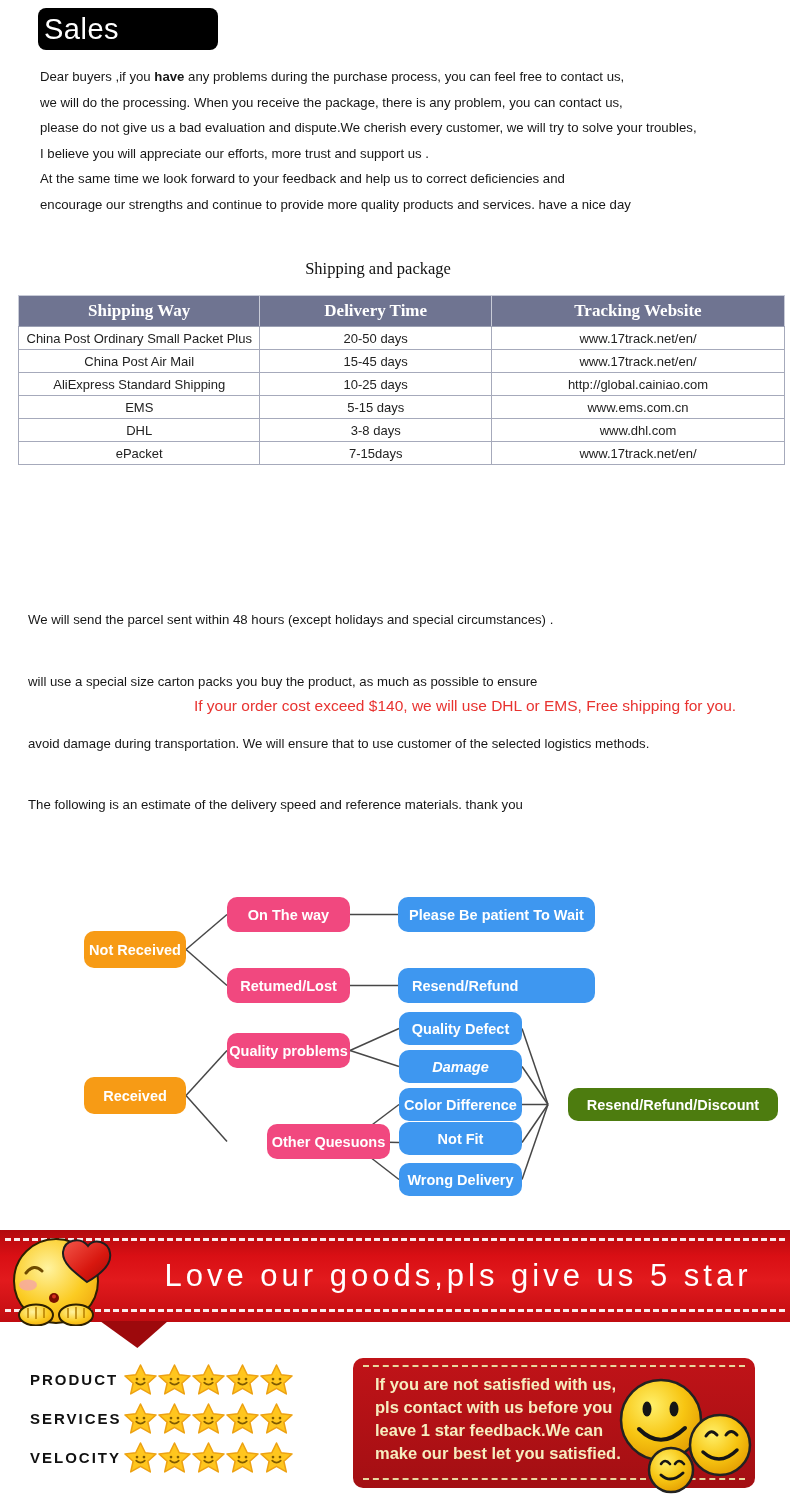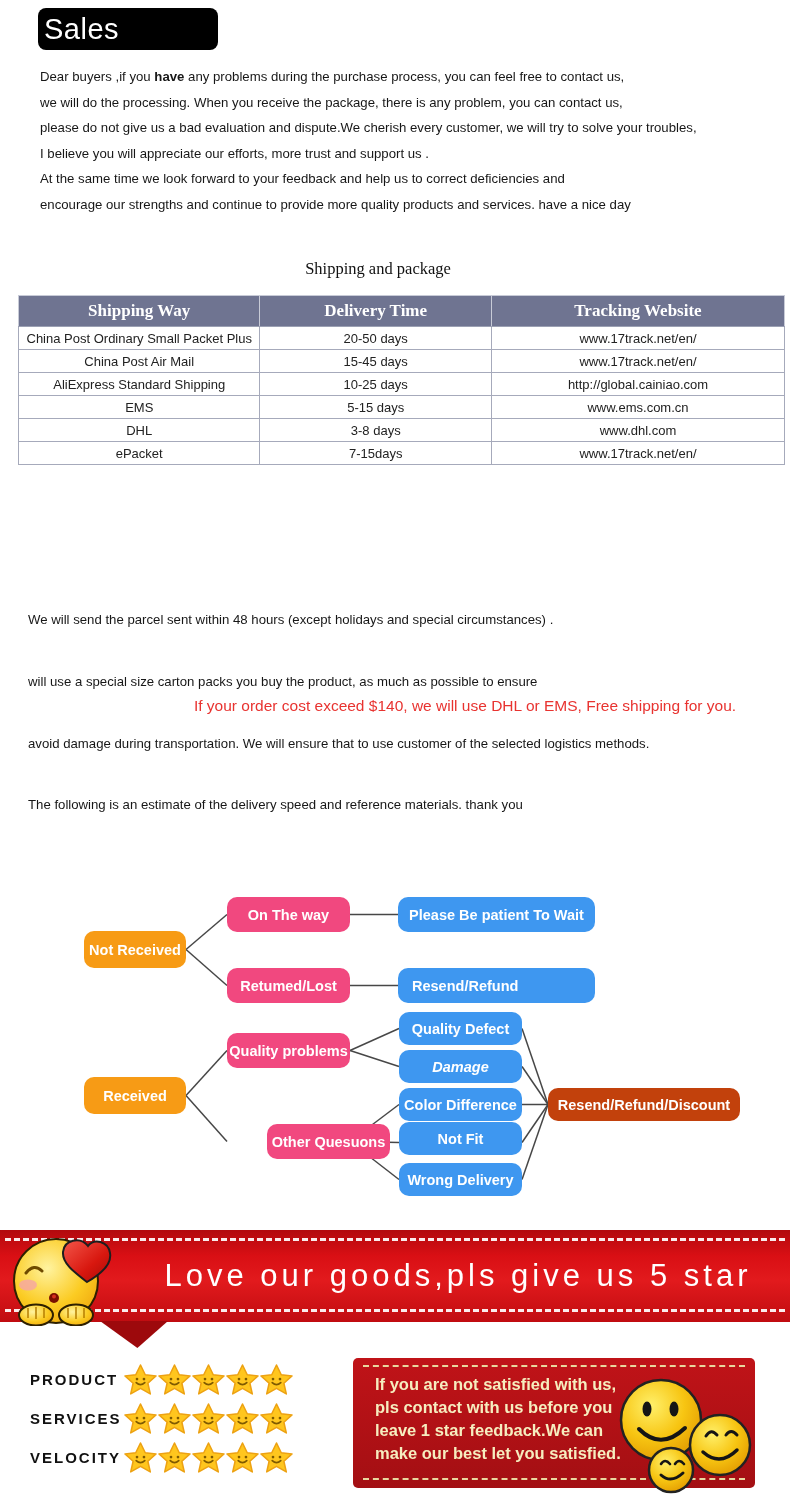--- a/index.html
+++ b/index.html
@@ -56,21 +56,21 @@
 
   
   .ratings{position:absolute;left:30px;top:1360px;}
   .rating-row{display:flex;align-items:center;height:39px;}
   .rating-label{width:94px;font-size:15px;font-weight:bold;letter-spacing:2px;color:#111;}
   .rating-stars{display:flex;gap:1px;}
   .star-icon{display:block;}
 
   
   .promise-box{position:absolute;left:353px;top:1358px;width:402px;height:130px;
-               background:linear-gradient(180deg,#c01318,#a30f13);border-radius:5px;}
+               background:linear-gradient(180deg,#c01318,#a30f13);border-radius:10px;}
   .promise-box .dash-top{position:absolute;left:10px;right:10px;top:7px;border-top:2px dashed #E8D79E;}
   .promise-box .dash-bottom{position:absolute;left:10px;right:10px;bottom:8px;border-top:2px dashed #E8D79E;}
   .promise-text{position:absolute;left:22px;top:15px;font-size:16.5px;font-weight:bold;
                 line-height:23px;color:#F6EDBF;}
   .smiley-faces{position:absolute;right:-4px;bottom:-8px;}
 </style>
 </head>
 <body>
 
 <div class="page">
@@ -177,21 +177,21 @@
       <div class="fc-node" style="left: 227px; top: 78px; width: 123px; height: 35px; background: rgb(241, 72, 127);">Retumed/Lost</div>
       <div class="fc-node fc-left" style="left: 398px; top: 78px; width: 197px; height: 35px; background: rgb(62, 151, 240);">Resend/Refund</div>
       <div class="fc-node" style="left: 227px; top: 143px; width: 123px; height: 35px; background: rgb(241, 72, 127);">Quality problems</div>
       <div class="fc-node" style="left: 84px; top: 187px; width: 102px; height: 37px; background: rgb(247, 155, 21);">Received</div>
       <div class="fc-node" style="left: 227px; top: 234px; width: 123px; height: 35px; background: rgb(241, 72, 127); margin-left: 40px;">Other Quesuons</div>
       <div class="fc-node" style="left: 399px; top: 122px; width: 123px; height: 33px; background: rgb(62, 151, 240);">Quality Defect</div>
       <div class="fc-node" style="left: 399px; top: 160px; width: 123px; height: 33px; background: rgb(62, 151, 240); font-style: italic;">Damage</div>
       <div class="fc-node" style="left: 399px; top: 198px; width: 123px; height: 33px; background: rgb(62, 151, 240);">Color Difference</div>
       <div class="fc-node" style="left: 399px; top: 232px; width: 123px; height: 33px; background: rgb(62, 151, 240);">Not Fit</div>
       <div class="fc-node" style="left: 399px; top: 273px; width: 123px; height: 33px; background: rgb(62, 151, 240);">Wrong Delivery</div>
-      <div class="fc-node" style="left: 548px; top: 198px; width: 192px; height: 33px; background: #c2410c;">Resend/Refund/Discount</div>
+      <div class="fc-node" style="left: 568px; top: 198px; width: 210px; height: 33px; background: #4d7c0f;">Resend/Refund/Discount</div>
     </div>
 
   <div class="banner">
     <div class="dash-top"></div>
     <div class="dash-bottom"></div>
     <div class="banner-text">Love our goods,pls give us 5 star</div>
   </div>
   <div class="banner-tail"></div>
 
   <svg class="kiss-emoji" width="114" height="90" viewBox="0 0 114 90">

